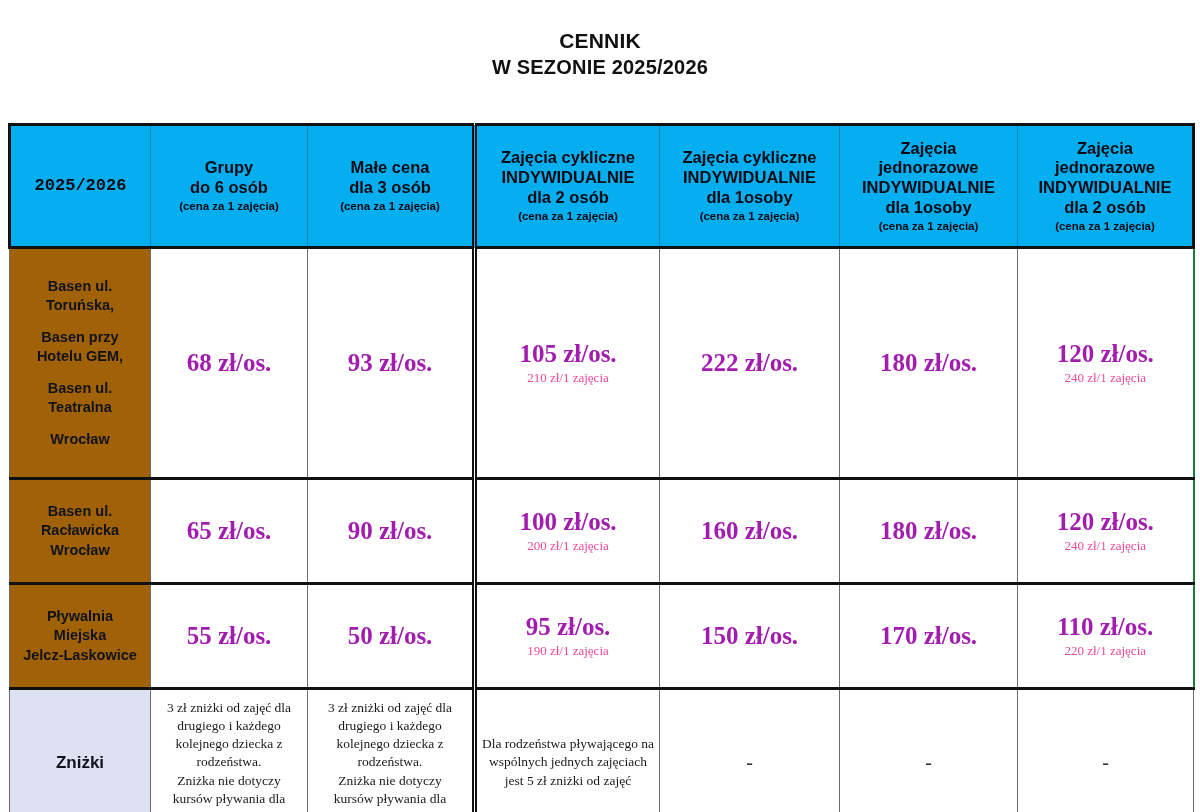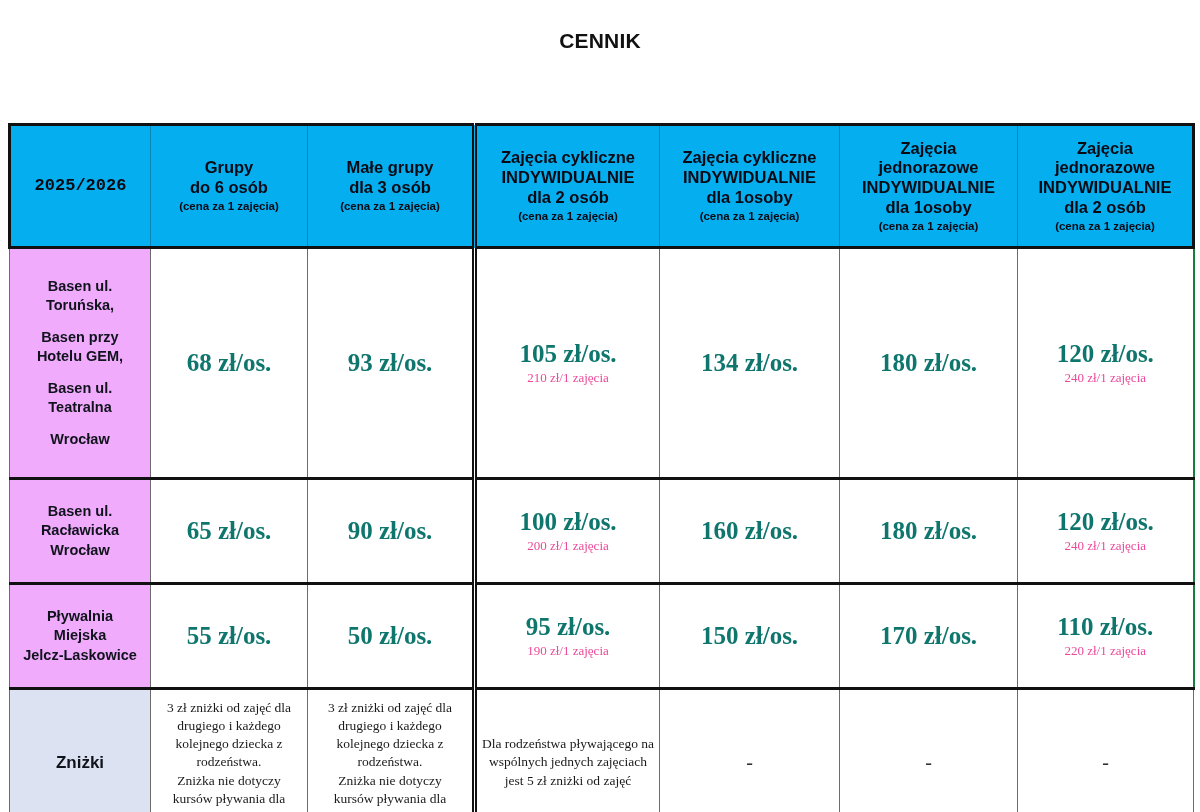--- a/index.html
+++ b/index.html
@@ -103,21 +103,21 @@
   .hd.year .big {
     font-size: 17px;
     font-family: Liberation Mono, monospace;
   }
 
   
   .sep-left { border-left: 5px double #111111 !important; }
 
   
   td.loc {
-    background: #f0abfc;
+    background: #a16207;
     font-family: "Liberation Sans", "DejaVu Sans", sans-serif;
     font-weight: bold;
     font-size: 14.5px;
     line-height: 1.32;
     color: #10131c;
     border-left: 3px solid #111111;
     border-right: 1px solid #6b6b6b;
     padding: 6px 4px;
   }
   td.loc .grp { margin: 0 0 13px 0; }
@@ -126,21 +126,21 @@
 
   
   td.price {
     padding: 6px 4px;
   }
   td.price.last-col { border-right: 2px solid #15803d; }
   .price-main {
     font-family: "Liberation Serif", "DejaVu Serif", serif;
     font-weight: bold;
     font-size: 25px;
-    color: #0f766e;
+    color: #a21caf;
     line-height: 1.1;
     white-space: nowrap;
   }
   .price-sub {
     font-family: "Liberation Serif", "DejaVu Serif", serif;
     font-size: 13px;
     color: #ec4899;
     margin-top: 3px;
     white-space: nowrap;
   }
@@ -185,20 +185,21 @@
     padding: 0 4px;
   }
 </style>
 </head>
 <body>
 
 <div class="page">
 
   <div class="title-block">
     <div class="title-line title-line-1">CENNIK</div>
+    <div class="title-line title-line-3">W SEZONIE 2025/2026</div>
   </div>
 
   <div class="table-wrap">
     <table class="pricing">
       <colgroup>
         <col class="c0">
           <col class="c1">
           <col class="c2">
         <col class="c3">
           <col class="c4">
@@ -215,21 +216,21 @@
           </th>
           <th>
             <div class="hd">
               <span class="big">Grupy</span>
               <span class="big">do 6 osób</span>
               <span class="small">(cena za 1 zajęcia)</span>
             </div>
           </th>
           <th>
             <div class="hd">
-              <span class="big">Małe grupy</span>
+              <span class="big">Małe cena</span>
               <span class="big">dla 3 osób</span>
               <span class="small">(cena za 1 zajęcia)</span>
             </div>
           </th>
           <th class="sep-left">
             <div class="hd">
               <span class="big">Zajęcia cykliczne</span>
               <span class="big">INDYWIDUALNIE</span>
               <span class="big">dla 2 osób</span>
               <span class="small">(cena za 1 zajęcia)</span>
@@ -277,21 +278,21 @@
             <div class="price-main">68 zł/os.</div>
           </td>
           <td class="price">
             <div class="price-main">93 zł/os.</div>
           </td>
           <td class="price sep-left">
             <div class="price-main">105 zł/os.</div>
             <div class="price-sub">210 zł/1 zajęcia</div>
           </td>
           <td class="price">
-            <div class="price-main">134 zł/os.</div>
+            <div class="price-main">222 zł/os.</div>
           </td>
           <td class="price">
             <div class="price-main">180 zł/os.</div>
           </td>
           <td class="price last-col">
             <div class="price-main">120 zł/os.</div>
             <div class="price-sub">240 zł/1 zajęcia</div>
           </td>
         </tr>
 

